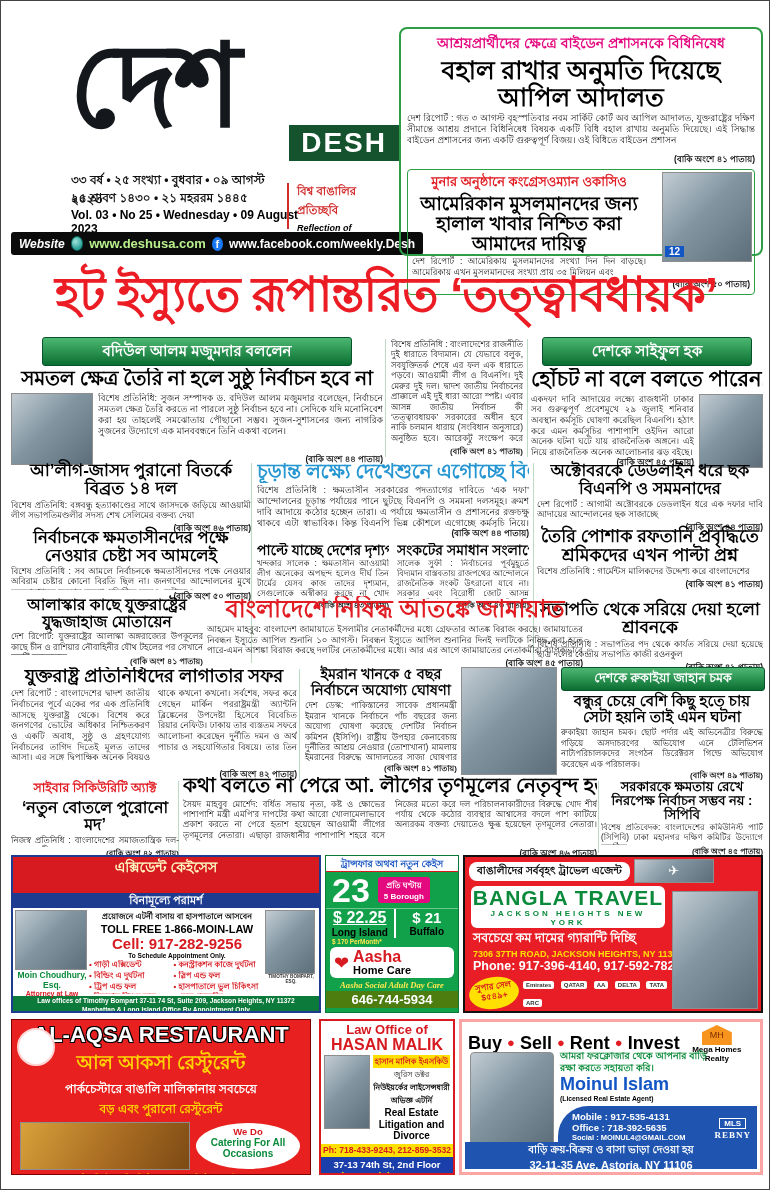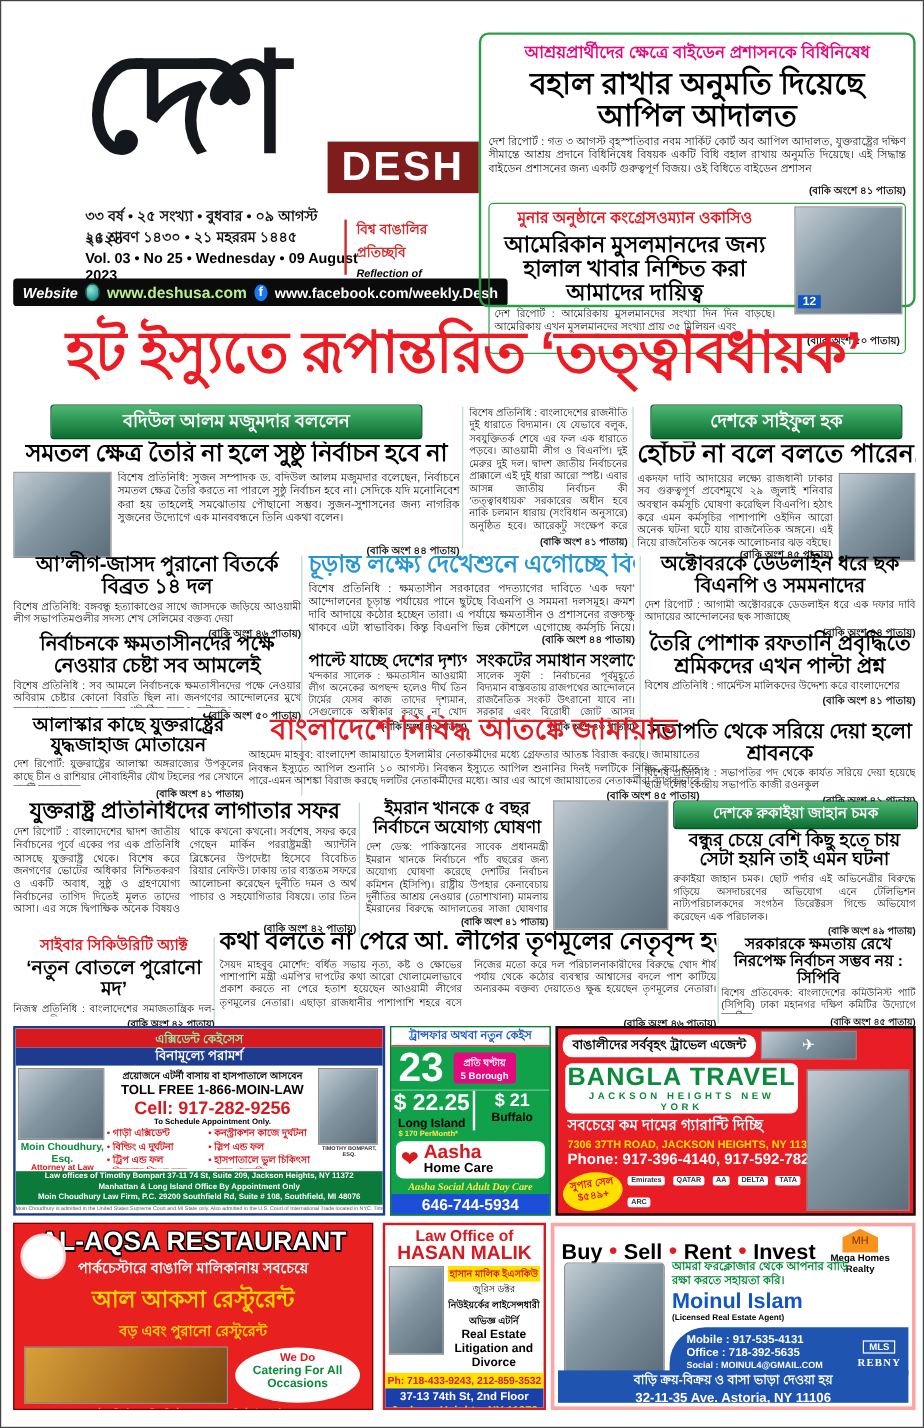--- a/index.html
+++ b/index.html
@@ -28,21 +28,21 @@
   .globe{display:inline-block;width:13px;height:13px;border-radius:50%;
          background:radial-gradient(circle at 35% 35%,#9fe3da,#2aa198 70%);border:1px solid #0e6f66;}
 </style>
 </head>
 <body>
 
 <div class="page">
 
   <div class="abs" style="left:68px;top:22px;width:330px;height:142px;">
     <div style="font-weight:900;font-size:116px;line-height:126px;color:#14181c;letter-spacing:-4px;">দেশ</div>
-    <div style="position:absolute;right:0;bottom:4px;background:#7f1d1d;color:#fff;font-weight:900;font-size:34px;padding:2px 12px;letter-spacing:2px;">DESH</div>
+    <div style="position:absolute;right:0;bottom:4px;background:#14532d;color:#fff;font-weight:900;font-size:28px;padding:2px 12px;letter-spacing:2px;">DESH</div>
   </div>
   <div class="abs" style="left:70px;top:170px;width:218px;font-size:12px;font-weight:bold;color:#111;">৩৩ বর্ষ • ২৫ সংখ্যা • বুধবার • ০৯ আগস্ট ২০২৩</div>
   <div class="abs" style="left:70px;top:188px;width:218px;font-size:12px;font-weight:bold;color:#111;">২৫ শ্রাবণ ১৪৩০ • ২১ মহররম ১৪৪৫</div>
   <div class="abs" style="left:70px;top:207px;width:240px;font-size:12px;font-weight:900;color:#000;">Vol. 03 • No 25 • Wednesday • 09 August 2023</div>
   <div class="abs" style="left:286px;top:182px;width:110px;height:46px;border-left:2px solid #d22b2b;padding-left:8px;">
     <div style="color:#d22b2b;font-weight:bold;font-size:11.5px;">বিশ্ব বাঙালির প্রতিচ্ছবি</div>
     <div style="color:#000;font-weight:bold;font-style:italic;font-size:9px;margin-top:2px;">Reflection of Bangalees</div>
     <div style="color:#000;font-weight:bold;font-style:italic;font-size:9px;text-align:center;">in the World</div>
   </div>
 
@@ -201,21 +201,21 @@
   <div class="abs" style="left:600px;top:779px;width:162px;">
     <div class="head" style="font-size:13px;">সরকারকে ক্ষমতায় রেখে নিরপেক্ষ নির্বাচন সম্ভব নয় : সিপিবি</div>
     <div class="body" style="height:22px;margin-top:1px;font-size:8.2px;">বিশেষ প্রতিবেদক: বাংলাদেশের কমিউনিস্ট পার্টি (সিপিবি) ঢাকা মহানগর দক্ষিণ কমিটির উদ্যোগে অনুষ্ঠিত</div>
     <div class="pgline" style="font-size:7.8px;">(বাকি অংশ ৪৫ পাতায়)</div>
   </div>
 
   <div class="vr" style="left:177px;top:780px;height:72px;"></div>
   <div class="vr" style="left:597px;top:780px;height:72px;"></div>
 
   <div class="abs" style="left:10px;top:854px;width:310px;height:158px;border:2px solid #1d3c8f;background:#fff;overflow:hidden;">
-    <div style="height:16px;background:#d71920;color:#86efac;font-weight:900;font-size:10px;text-align:center;line-height:20px;">এক্সিডেন্ট কেইসেস</div>
+    <div style="height:36px;background:#d71920;color:#fef9c3;font-weight:900;font-size:14px;text-align:center;line-height:20px;">এক্সিডেন্ট কেইসেস</div>
     <div class="bluebar" style="height:15px;font-weight:900;font-size:11px;text-align:center;line-height:15px;">বিনামূল্যে পরামর্শ</div>
     <div style="display:flex;height:84px;padding:2px;">
       <div style="width:74px;">
         <div class="ph" style="width:70px;height:58px;"></div>
         <div style="color:#0a8a3a;font-weight:900;font-size:8.5px;text-align:center;">Moin Choudhury, Esq.</div>
         <div style="color:#d71920;font-weight:bold;font-size:7px;text-align:center;">Attorney at Law</div>
       </div>
       <div style="flex:1;text-align:center;overflow:hidden;">
         <div style="font-size:8px;font-weight:bold;">প্রয়োজনে এটর্নী বাসায় বা হাসপাতালে আসবেন</div>
         <div style="font-size:11px;font-weight:900;">TOLL FREE 1-866-MOIN-LAW</div>
@@ -254,38 +254,38 @@
     <div style="background:#fff;border-bottom:1px solid #d71920;color:#1b57c4;font-weight:900;font-size:9.5px;text-align:center;line-height:15px;height:15px;">ট্রান্সফার অথবা নতুন কেইস</div>
     <div style="display:flex;align-items:center;padding:1px 6px;">
       <div style="color:#fff;font-weight:900;font-size:34px;line-height:34px;">23</div>
       <div style="margin-left:8px;background:#e5097f;border-radius:3px;color:#fff;font-weight:bold;font-size:8px;text-align:center;padding:2px 6px;">
         <div>প্রতি ঘণ্টায়</div>
         <div>5 Borough</div>
       </div>
     </div>
     <div style="display:flex;text-align:center;border-top:1px solid #ffffff66;">
       <div style="width:52%;border-right:2px solid #fff;">
-        <div style="color:#fff;font-weight:900;font-size:19px;">$ 22.25</div>
+        <div style="color:#fff;font-weight:900;font-size:16px;text-decoration:underline;">$ 22.25</div>
         <div style="color:#000;font-weight:900;font-size:10px;">Long Island</div>
       </div>
       <div style="width:48%;">
         <div style="color:#fff;font-weight:900;font-size:15px;">$ 21</div>
         <div style="color:#000;font-weight:900;font-size:10px;">Buffalo</div>
       </div>
     </div>
     <div style="color:#ffe84d;font-weight:bold;font-size:6.4px;padding-left:6px;">$ 170 PerMonth*</div>
     <div style="background:#fff;border-radius:6px;margin:2px 4px;padding:2px 4px;display:flex;align-items:center;gap:4px;">
       <span style="color:#d71920;font-size:18px;">❤</span>
       <span>
         <div style="color:#d71920;font-weight:900;font-size:16px;line-height:16px;">Aasha</div>
         <div style="color:#000;font-weight:900;font-size:11px;line-height:11px;">Home Care</div>
       </span>
     </div>
     <div style="color:#ffe84d;font-weight:bold;font-style:italic;font-size:8.6px;text-align:center;font-family:'Liberation Serif',serif;">Aasha Social Adult Day Care</div>
-    <div style="background:#1d4ed8;color:#fff;font-weight:900;font-size:13px;text-align:center;line-height:17px;height:17px;margin-top:1px;">646-744-5934</div>
+    <div style="background:#4d7c0f;color:#fff;font-weight:900;font-size:13px;text-align:center;line-height:17px;height:17px;margin-top:1px;">646-744-5934</div>
   </div>
 
   <div class="abs" style="left:462px;top:854px;width:300px;height:158px;background:#e81d25;border:2px solid #111;overflow:hidden;">
     <div class="ph abs" style="right:3px;top:34px;width:86px;height:118px;"></div>
     <div style="display:flex;align-items:center;gap:4px;padding:2px 4px;">
       <div style="background:#fff;border-radius:8px;padding:1px 8px;color:#000;font-weight:900;font-size:10.5px;">বাঙালীদের সর্ববৃহৎ ট্রাভেল এজেন্ট</div>
       <div class="ph" style="width:78px;height:22px;text-align:center;color:#fff;font-size:13px;line-height:22px;">✈</div>
     </div>
     <div style="background:#fff;border-radius:6px;margin:1px 96px 1px 6px;text-align:center;padding:1px 0;">
       <div style="color:#0a8a3a;font-weight:900;font-size:21px;line-height:22px;letter-spacing:1px;">BANGLA TRAVEL</div>
@@ -307,22 +307,22 @@
         <span class="chip">TATA</span>
         <span class="chip">ARC</span>
       </div>
     </div>
 
   </div>
 
   <div class="abs" style="left:10px;top:1018px;width:300px;height:156px;background:#e8201f;border:1px solid #7a0000;overflow:hidden;">
     <div class="abs" style="left:5px;top:8px;width:38px;height:38px;border-radius:50%;background:#fff;border:2px solid #ffd4d4;"></div>
     <div style="color:#fff;font-we ight:900;font-weight:900;font-size:22px;text-align:center;text-shadow:1px 1px 0 #000,-1px 1px 0 #000,1px -1px 0 #000,-1px -1px 0 #000;margin-top:2px;">AL-AQSA RESTAURANT</div>
+    <div style="color:#ffd400;font-weight:900;font-size:19px;text-align:center;">আল আকসা রেস্টুরেন্ট</div>
     <div style="color:#fff;font-weight:bold;font-size:12px;text-align:center;">পার্কচেস্টারে বাঙালি মালিকানায় সবচেয়ে</div>
-    <div style="color:#ffd400;font-weight:900;font-size:19px;text-align:center;">আল আকসা রেস্টুরেন্ট</div>
     <div style="color:#ffd400;font-weight:bold;font-size:12px;text-align:center;">বড় এবং পুরানো রেস্টুরেন্ট</div>
     <div style="display:flex;gap:6px;padding:2px 8px;align-items:center;">
       <div class="ph" style="width:168px;height:46px;background:linear-gradient(120deg,#d8a13a,#a86b22 55%,#7c4a14);"></div>
       <div class="oval" style="width:104px;height:46px;padding-top:3px;box-sizing:border-box;">
         <div style="color:#d71920;font-weight:900;font-size:9.5px;">We Do</div>
         <div style="color:#0a8a3a;font-weight:900;font-size:10px;">Catering For All</div>
         <div style="color:#0a8a3a;font-weight:900;font-size:10px;">Occasions</div>
       </div>
     </div>
     <div style="color:#ffd400;font-weight:900;font-size:12px;text-align:center;">২১০৭ স্টার্লিং এভিনিউ, ব্রঙ্কস, নিউইয়র্ক-১০৪৬২</div>

